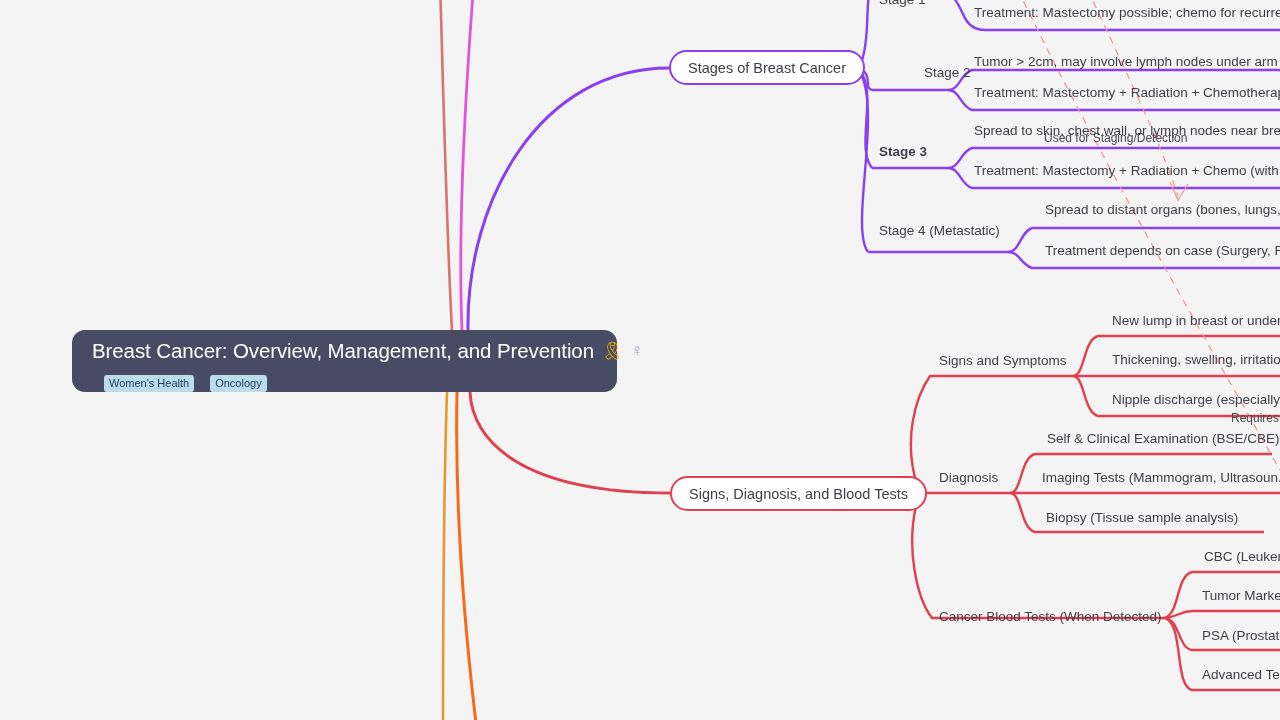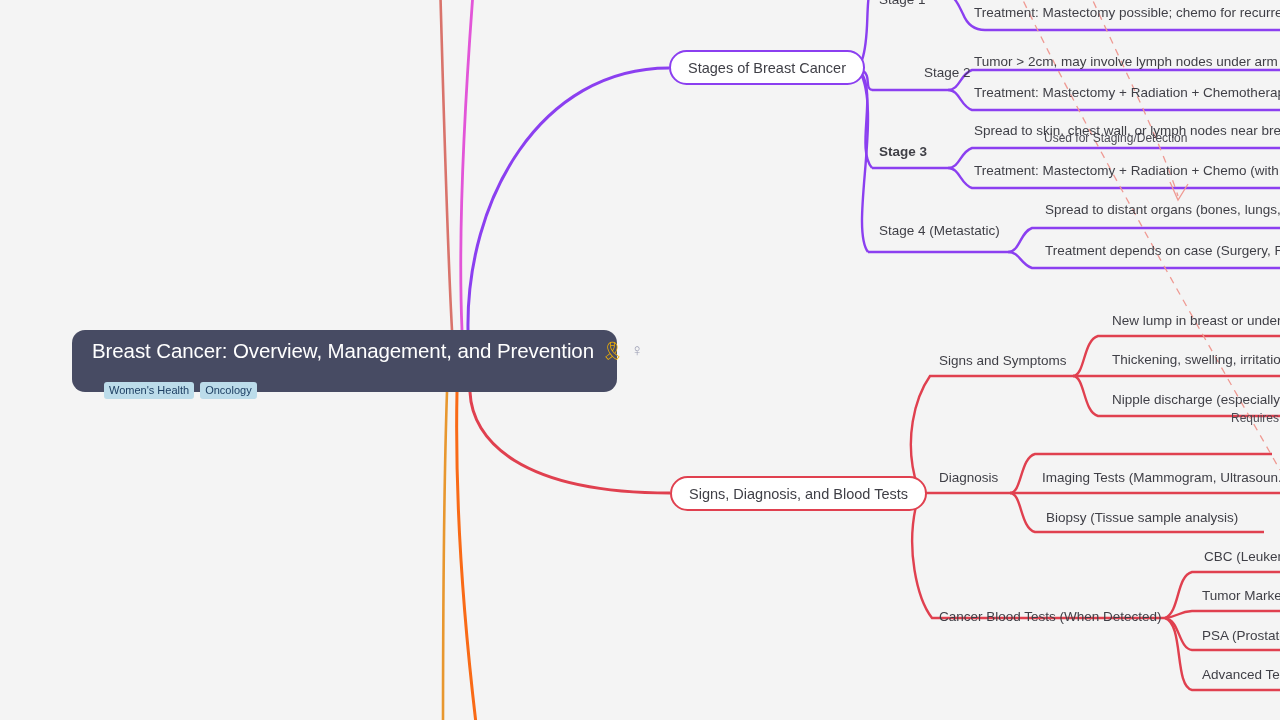--- a/index.html
+++ b/index.html
@@ -61,22 +61,22 @@
     line-height: 20px;
     color: #f5b301;
   }
   .emoji-venus {
     font-size: 17px;
     line-height: 20px;
     color: #9a9db3;
   }
   .root-tags {
     display: flex;
-    gap: 6px;
-    margin-top: 19px;
+    gap: 16px;
+    margin-top: 12px;
     padding-left: 12px;
   }
   .tag {
     background: #bcdcea;
     color: #1d3f63;
     font-size: 11px;
     line-height: 14px;
     padding: 1px 5px 2px 5px;
     border-radius: 3px;
     white-space: nowrap;
@@ -230,20 +230,21 @@
   <div class="node-label lvl2" style="left:879px; top:223px;">Stage 4 (Metastatic)</div>
   <div class="node-label lvl3" style="left:1045px; top:202px;">Spread to distant organs (bones, lungs, ...</div>
   <div class="node-label lvl3" style="left:1045px; top:243px;">Treatment depends on case (Surgery, R...</div>
 
   <div class="node-label lvl2" style="left:939px; top:353px;">Signs and Symptoms</div>
   <div class="node-label lvl3" style="left:1112px; top:313px;">New lump in breast or under...</div>
   <div class="node-label lvl3" style="left:1112px; top:352px;">Thickening, swelling, irritatio...</div>
   <div class="node-label lvl3" style="left:1112px; top:392px;">Nipple discharge (especially...</div>
 
   <div class="node-label lvl2" style="left:939px; top:470px;">Diagnosis</div>
+  <div class="node-label lvl3" style="left:1047px; top:431px;">Self &amp; Clinical Examination (BSE/CBE)</div>
   <div class="node-label lvl3" style="left:1042px; top:470px;">Imaging Tests (Mammogram, Ultrasoun...</div>
   <div class="node-label lvl3" style="left:1046px; top:510px;">Biopsy (Tissue sample analysis)</div>
 
   <div class="node-label lvl2" style="left:939px; top:609px;">Cancer Blood Tests (When Detected)</div>
   <div class="node-label lvl3" style="left:1204px; top:549px;">CBC (Leukem...</div>
   <div class="node-label lvl3" style="left:1202px; top:588px;">Tumor Marke...</div>
   <div class="node-label lvl3" style="left:1202px; top:628px;">PSA (Prostate...</div>
   <div class="node-label lvl3" style="left:1202px; top:667px;">Advanced Te...</div>
 
   <div class="annot" style="left:1044px; top:132px;">Used for Staging/Detection</div>

